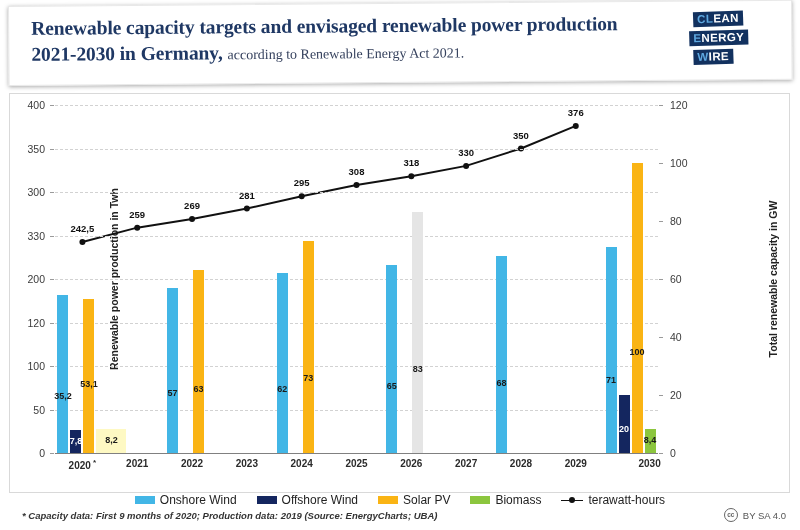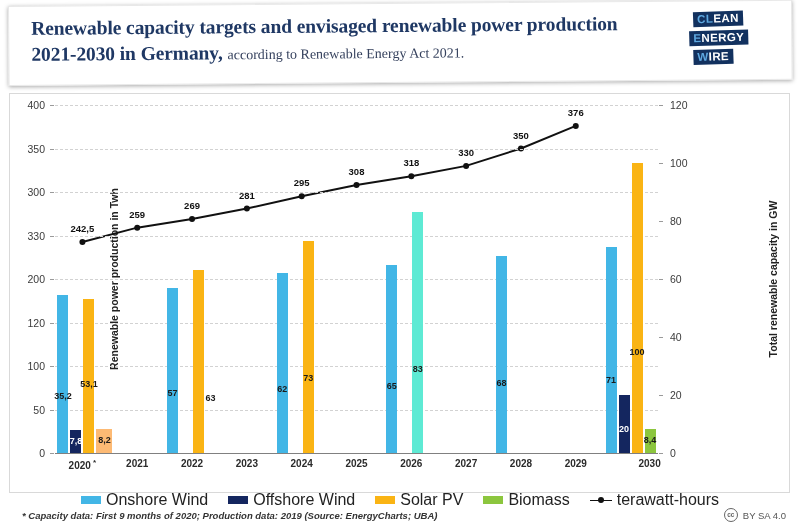--- a/index.html
+++ b/index.html
@@ -130,21 +130,21 @@
   }
   .leg-item{display:flex;align-items:center;gap:5px;}
   .leg-swatch{width:20px;height:8px;display:block;}
   .leg-line{position:relative;width:22px;height:9px;display:block;}
   .leg-line::before{
     content:"";position:absolute;left:0;top:4px;width:22px;height:1.6px;background:#111;
   }
   .leg-line::after{
     content:"";position:absolute;left:8px;top:1.5px;width:6px;height:6px;border-radius:50%;background:#111;
   }
-  .leg-label{font-size:16px;color:#222;}
+  .leg-label{font-size:12px;color:#222;}
 
   
   .footnote{
     position:absolute;left:22px;top:510px;
     font-size:9.5px;font-style:italic;font-weight:bold;color:#333;
     white-space:nowrap;
   }
   .cc{
     position:absolute;right:14px;top:508px;
     display:flex;align-items:center;gap:5px;
@@ -236,39 +236,39 @@
       <div class="tickmark" style="left: 604px; top: 0px;"></div>
       <div class="bar" style="left: 2.40909px; width: 11px; height: 157.76px; background: rgb(66, 182, 230);">
         <span class="bar-val" style="bottom: 52.0608px; color: rgb(26, 26, 26);">35,2</span>
       </div>
       <div class="bar" style="left: 15.4091px; width: 11px; height: 22.62px; background: rgb(20, 38, 95);">
         <span class="bar-val" style="bottom: 7.4646px; color: rgb(255, 255, 255);">7,8</span>
       </div>
       <div class="bar" style="left: 28.4091px; width: 11px; height: 153.99px; background: rgb(250, 180, 20);">
         <span class="bar-val" style="bottom: 64px; color: rgb(26, 26, 26);">53,1</span>
       </div>
-      <div class="bar" style="left: 41.4091px; width: 16px; height: 23.78px; background: #fdba74;">
+      <div class="bar" style="left: 41.4091px; width: 30px; height: 23.78px; background: #fef9c3;">
         <span class="bar-val" style="bottom: 7.8474px; color: rgb(26, 26, 26);">8,2</span>
       </div>
       <div class="bar" style="left: 112.045px; width: 11px; height: 165.3px; background: rgb(66, 182, 230);">
         <span class="bar-val" style="bottom: 54.549px; color: rgb(26, 26, 26);">57</span>
       </div>
       <div class="bar" style="left: 138.045px; width: 11px; height: 182.7px; background: rgb(250, 180, 20);">
-        <span class="bar-val" style="bottom: 50px; color: rgb(26, 26, 26); margin-left: 12px;">63</span>
+        <span class="bar-val" style="bottom: 59px; color: rgb(26, 26, 26);">63</span>
       </div>
       <div class="bar" style="left: 221.682px; width: 11px; height: 179.8px; background: rgb(66, 182, 230);">
         <span class="bar-val" style="bottom: 59.334px; color: rgb(26, 26, 26);">62</span>
       </div>
       <div class="bar" style="left: 247.682px; width: 11px; height: 211.7px; background: rgb(250, 180, 20);">
         <span class="bar-val" style="bottom: 69.861px; color: rgb(26, 26, 26); text-align: center;">73</span>
       </div>
       <div class="bar" style="left: 331.318px; width: 11px; height: 188.5px; background: rgb(66, 182, 230);">
         <span class="bar-val" style="bottom: 62.205px; color: rgb(26, 26, 26);">65</span>
       </div>
-      <div class="bar" style="left: 357.318px; width: 11px; height: 240.7px; background: #5eead4;">
+      <div class="bar" style="left: 357.318px; width: 11px; height: 240.7px; background: #e5e5e5;">
         <span class="bar-val" style="bottom: 79.431px; color: rgb(26, 26, 26);">83</span>
       </div>
       <div class="bar" style="left: 440.955px; width: 11px; height: 197.2px; background: rgb(66, 182, 230);">
         <span class="bar-val" style="bottom: 65.076px; color: rgb(26, 26, 26);">68</span>
       </div>
       <div class="bar" style="left: 550.591px; width: 11px; height: 205.9px; background: rgb(66, 182, 230);">
         <span class="bar-val" style="bottom: 67.947px; color: rgb(26, 26, 26);">71</span>
       </div>
       <div class="bar" style="left: 563.591px; width: 11px; height: 58px; background: rgb(20, 38, 95);">
         <span class="bar-val" style="bottom: 19.14px; color: rgb(255, 255, 255);">20</span>

